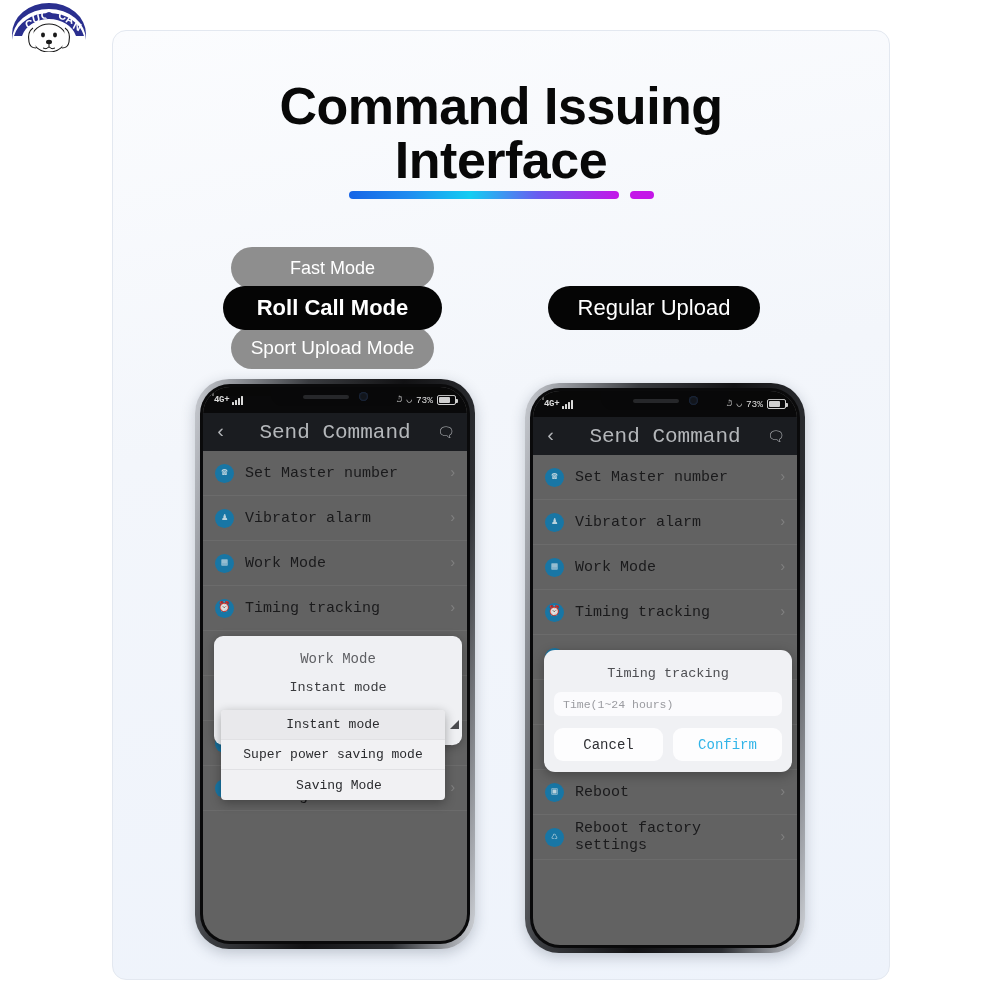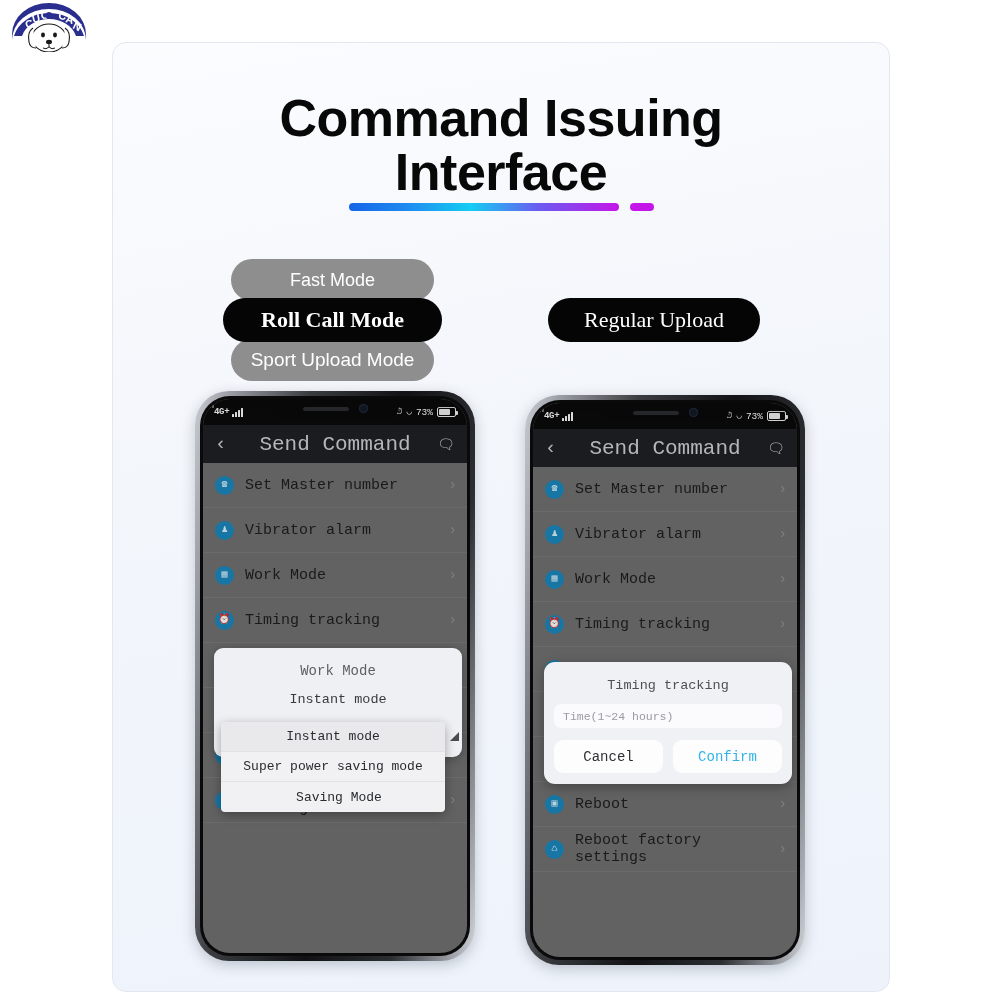--- a/index.html
+++ b/index.html
@@ -12,21 +12,21 @@
 
   
   .logo {
     position: absolute; left: 8px; top: 2px;
     width: 82px; height: 50px;
   }
 
   
   .card {
     position: absolute;
-    left: 112px; top: 42px;
+    left: 112px; top: 30px;
     width: 778px; height: 950px;
     background: linear-gradient(170deg,#fbfcfe 0%, #f3f6fb 40%, #eef3fb 100%);
     border: 1px solid #e3e8f0;
     border-radius: 14px;
     overflow: hidden;
   }
 
   
   .title {
     position: absolute; left: 0; top: 48px; width: 100%;
@@ -58,21 +58,21 @@
     display: flex; flex-direction: column; align-items: center;
   }
   .pill {
     display: flex; align-items: center; justify-content: center;
     border-radius: 22px;
     color: #ffffff;
     font-size: 21px;
     white-space: nowrap;
   }
   .pill.gray { background: #8e8e8e; }
-  .pill.dark { background: #050505; font-family: Liberation Serif, serif; }
+  .pill.dark { background: #050505; }
   .pill.p-fast  { width: 203px; height: 42px; font-size: 18px; }
   .pill.p-roll  { width: 219px; height: 44px; font-size: 22px; font-weight: bold; margin-top: -3px; z-index: 2; }
   .pill.p-sport { width: 203px; height: 42px; font-size: 19px; margin-top: -3px; }
 
   .pill-right {
     position: absolute; left: 435px; top: 255px;
     width: 212px; height: 44px;
     font-size: 22px;
   }
 

